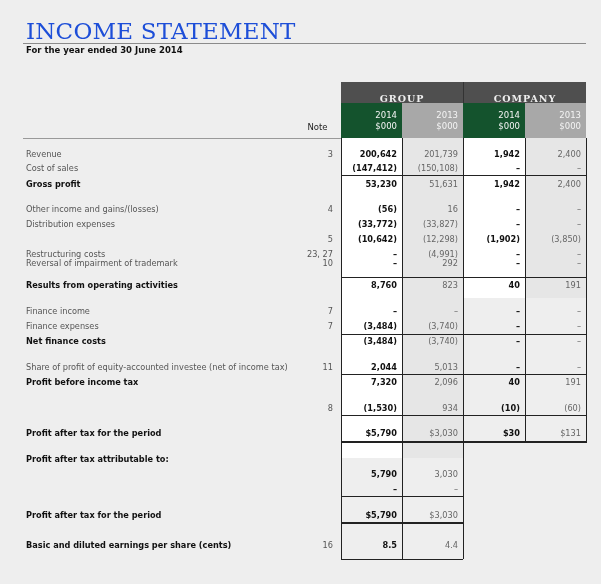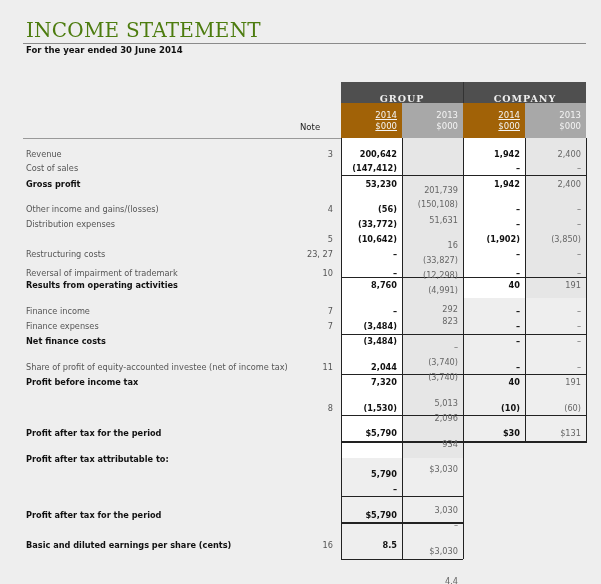--- a/index.html
+++ b/index.html
@@ -4,53 +4,53 @@
 <style>
   html, body { margin:0; padding:0; }
   body {
     width:601px; height:584px; overflow:hidden; position:relative;
     background:#eeeeee;
     font-family:"DejaVu Sans", sans-serif;
     color:#444;
   }
   .title {
     position:absolute; left:26px; top:18px;
-    font-family:"DejaVu Serif", serif; font-size:20px; letter-spacing:0.2px;
-    color:#4d7c0f; font-weight:normal;
+    font-family:"DejaVu Serif", serif; font-size:23px; letter-spacing:0.2px;
+    color:#1d4ed8; font-weight:normal;
   }
   .title-rule { position:absolute; left:23px; top:43px; width:563px; height:1px; background:#8a8a8a; }
   .subtitle { position:absolute; left:26px; top:45px; font-size:8.5px; font-weight:bold; color:#111; }
 
   
   .col { position:absolute; top:138px; }
   .c1 { left:341px; width:61px; background:#ffffff; }
   .c2 { left:402px; width:61px; background:#e6e6e6; }
   .c3 { left:463px; width:62px; background:#ffffff; }
   .c4 { left:525px; width:61px; background:#e6e6e6; }
   .vline { position:absolute; width:1px; background:#222; }
 
   .hdr-top { position:absolute; top:82px; height:32px; background:#4f4f4f; color:#eee;
              font-family:"DejaVu Serif", serif; font-weight:bold; font-size:9.5px; letter-spacing:1px;
              display:flex; align-items:center; justify-content:center; }
   .hdr-sub { position:absolute; top:103px; height:35px; color:#f4f4f4; font-size:8.5px;
              text-align:right; box-sizing:border-box; padding-right:5px; padding-top:7px; line-height:11px; }
-  .hdr-sub.dark { background:#a16207;text-decoration:underline; }
+  .hdr-sub.dark { background:#14532d; }
   .hdr-sub.light { background:#a8a8a8; }
-  .note-hdr { position:absolute; left:300px; top:122px; width:35px; text-align:left; font-size:8.5px; color:#222; }
+  .note-hdr { position:absolute; left:300px; top:122px; width:35px; text-align:center; font-size:8.5px; color:#222; }
 
   .hline { position:absolute; height:1px; background:#222; }
   .hline.thick { height:2px; }
 
   .row { position:absolute; left:0; width:601px; height:14px; font-size:8.2px; line-height:14px; }
   .row .lbl { position:absolute; left:26px; color:#555; white-space:nowrap; }
   .row.bold .lbl { font-weight:bold; color:#111; }
   .row .note { position:absolute; left:280px; width:53px; text-align:right; color:#555; }
   .row .v { position:absolute; text-align:right; box-sizing:border-box; padding-right:5px; }
   .row .v1 { left:341px; width:61px; font-weight:bold; color:#111; }
-  .row .v2 { left:402px; width:61px; color:#666;margin-top:36px; }
+  .row .v2 { left:402px; width:61px; color:#666; }
   .row .v3 { left:463px; width:62px; font-weight:bold; color:#111; }
   .row .v4 { left:525px; width:61px; color:#666; }
 </style>
 </head>
 <body>
 
 <div class="title">INCOME STATEMENT</div>
 <div class="title-rule"></div>
 <div class="subtitle">For the year ended 30 June 2014</div>
 
@@ -146,21 +146,21 @@
   <span class="v v4">(3,850)</span>
 </div>
 <div class="row" style="top:247px;">
   <span class="lbl">Restructuring costs</span>
   <span class="note">23, 27</span>
   <span class="v v1">–</span>
   <span class="v v2">(4,991)</span>
   <span class="v v3">–</span>
   <span class="v v4">–</span>
 </div>
-<div class="row" style="top:266px;">
+<div class="row" style="top:256px;">
   <span class="lbl">Reversal of impairment of trademark</span>
   <span class="note">10</span>
   <span class="v v1">–</span>
   <span class="v v2">292</span>
   <span class="v v3">–</span>
   <span class="v v4">–</span>
 </div>
 <div class="row bold" style="top:278px;">
   <span class="lbl">Results from operating activities</span>
   <span class="note"></span>

